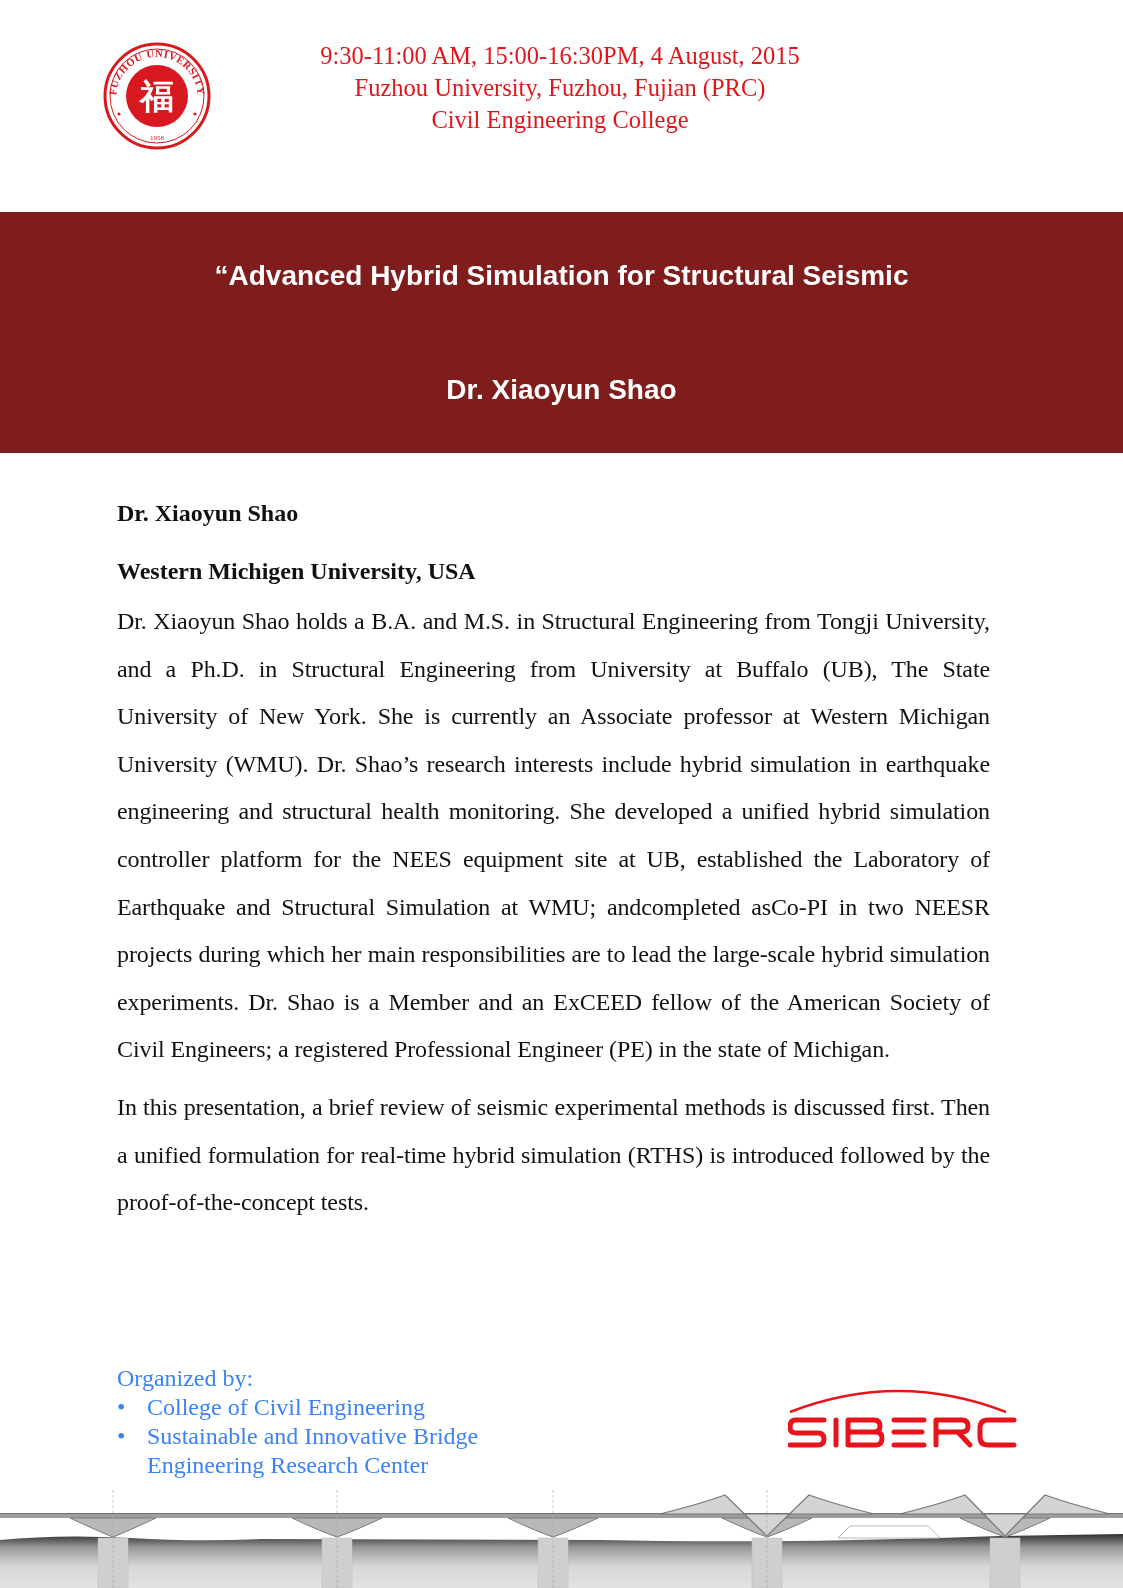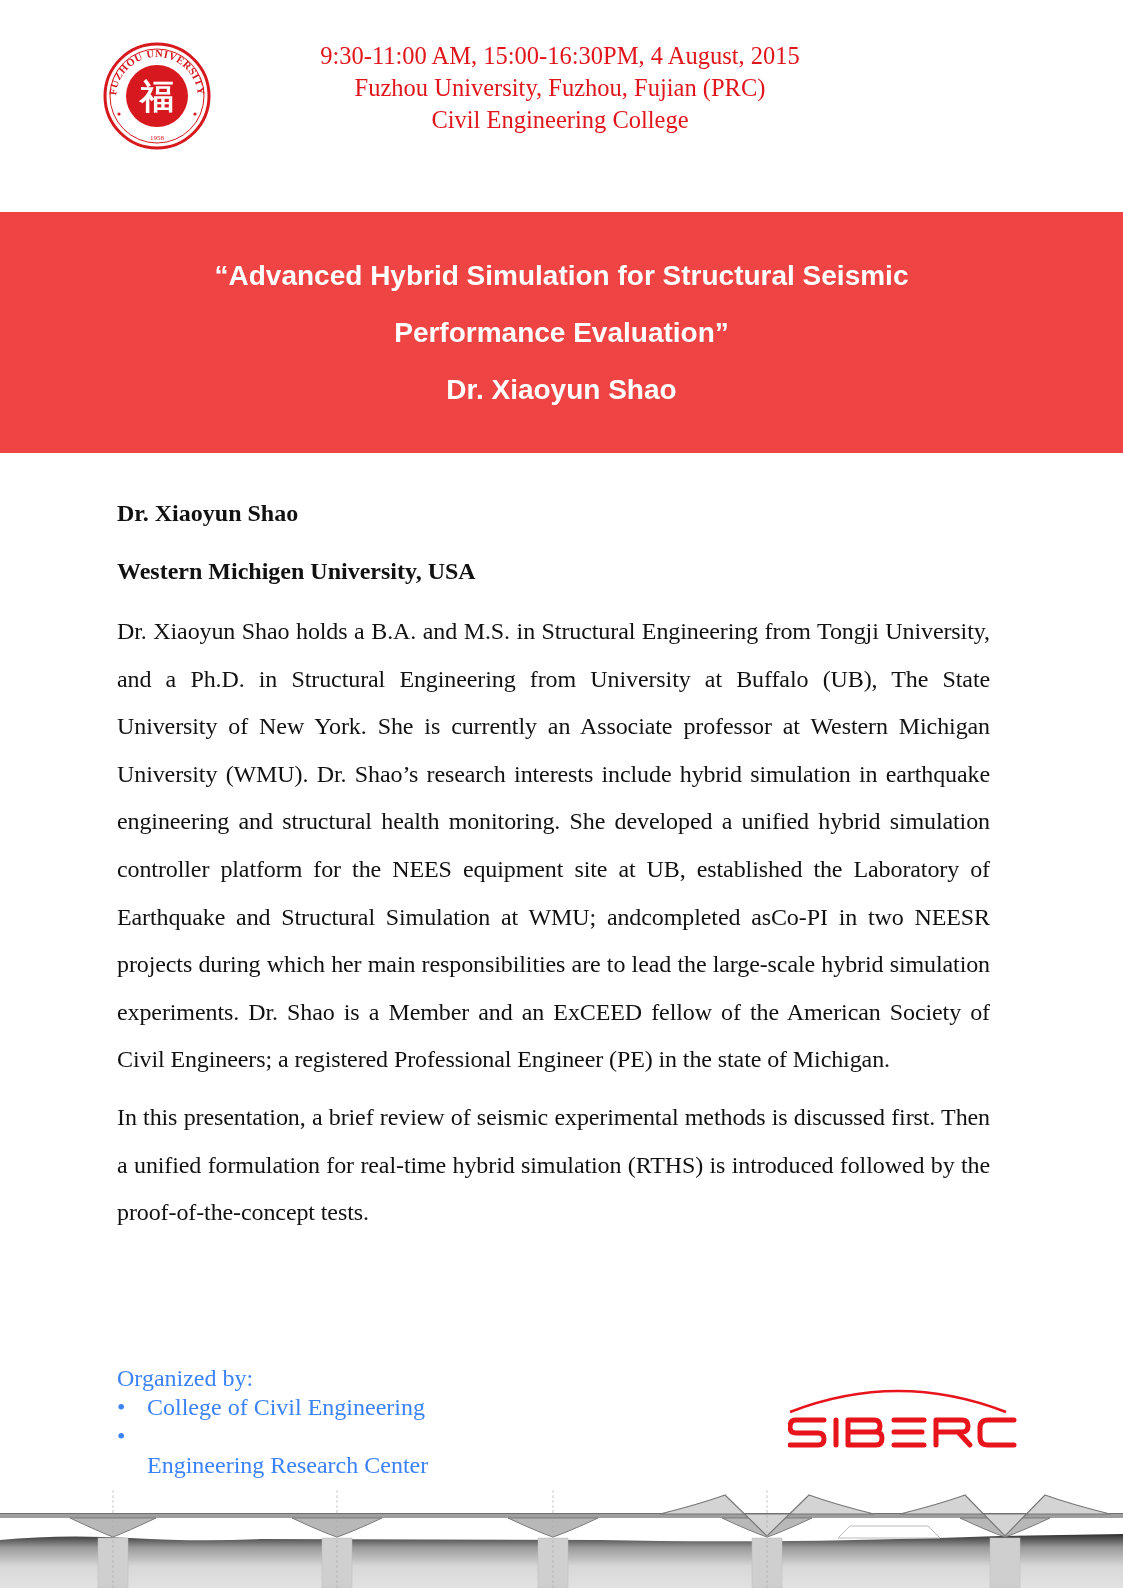--- a/index.html
+++ b/index.html
@@ -2,29 +2,29 @@
 <html><head>
 <meta charset="utf-8">
 <style>
   html, body { margin: 0; padding: 0; background: #ffffff; }
   body { width: 1123px; height: 1588px; position: relative; overflow: hidden; font-family: "Liberation Serif", "DejaVu Serif", serif; }
 
   .logo { position: absolute; left: 103px; top: 42px; width: 108px; height: 108px; }
   .header-info { position: absolute; left: 270px; top: 40px; width: 580px; text-align: center; color: #e0161c; font-family: "Liberation Serif", serif; font-size: 24.5px; line-height: 32px; }
   .header-info div { white-space: nowrap; }
 
-  .banner { position: absolute; left: 0; top: 212px; width: 1123px; height: 241px; background: #ef4444; text-align: center; color: #ffffff; font-family: "Liberation Sans", "DejaVu Sans", sans-serif; font-weight: bold; font-size: 28px; }
+  .banner { position: absolute; left: 0; top: 212px; width: 1123px; height: 241px; background: #7f1d1d; text-align: center; color: #ffffff; font-family: "Liberation Sans", "DejaVu Sans", sans-serif; font-weight: bold; font-size: 28px; }
   .banner .t1 { position: absolute; left: 0; right: 0; top: 48px; }
   .banner .t2 { position: absolute; left: 0; right: 0; top: 105px; }
   .banner .t3 { position: absolute; left: 0; right: 0; top: 162px; }
 
   .content { position: absolute; left: 117px; top: 498px; width: 889px; color: #111111; font-family: "Liberation Serif", serif; }
   .speaker-name, .speaker-affil { font-weight: bold; font-size: 24px; line-height: 30px; }
   .speaker-name { margin-bottom: 28px; }
-  .speaker-affil { margin-bottom: 22px; }
+  .speaker-affil { margin-bottom: 12px; }
   .para { font-size: 24px; line-height: 47.6px; text-align: justify; text-align-last: left; margin: 0 16px 10px 0; letter-spacing: -0.1px; }
 
   .organized { position: absolute; left: 117px; top: 1364px; color: #3b82f6; font-size: 24px; line-height: 29px; font-family: "Liberation Serif", serif; }
   .organized ul { list-style: none; margin: 0; padding: 0; }
   .organized li { position: relative; padding-left: 30px; }
   .organized li .bullet { position: absolute; left: 0; top: 0; }
 
   .siberc { position: absolute; left: 788px; top: 1384px; width: 230px; height: 80px; }
   .bridge { position: absolute; left: 0; top: 1490px; width: 1123px; height: 98px; }
 </style>
@@ -48,41 +48,40 @@
 </svg>
 
 <div class="header-info">
   <div>9:30-11:00 AM, 15:00-16:30PM, 4 August, 2015</div>
   <div>Fuzhou University, Fuzhou, Fujian (PRC)</div>
   <div>Civil  Engineering  College</div>
 </div>
 
 <div class="banner">
   <div class="t1">“Advanced Hybrid Simulation for Structural Seismic</div>
-  <div class="t2">Performance Evaluation”</div>
   <div class="t3">Dr. Xiaoyun Shao</div>
 </div>
 
 <div class="content">
   <div class="speaker-name">Dr. Xiaoyun Shao</div>
   <div class="speaker-affil">Western Michigen University, USA</div>
   <p class="para">Dr. Xiaoyun Shao holds a B.A. and M.S. in Structural Engineering from Tongji University, and a Ph.D. in Structural Engineering from University at Buffalo (UB), The State University of New York. She is currently an Associate professor at Western Michigan University (WMU). Dr. Shao’s research interests include hybrid simulation in earthquake engineering and structural health monitoring. She developed a unified hybrid simulation controller platform for the NEES equipment site at UB, established the Laboratory of Earthquake and Structural Simulation at WMU; andcompleted asCo-PI in two NEESR projects during which her main responsibilities are to lead the large-scale hybrid simulation experiments. Dr. Shao is a Member and an ExCEED fellow of the American Society of Civil Engineers; a registered Professional Engineer (PE) in the state of Michigan.</p>
   <p class="para">In this presentation, a brief review of seismic experimental methods is discussed first. Then a unified formulation for real-time hybrid simulation (RTHS) is introduced followed by the proof-of-the-concept tests.</p>
 </div>
 
 <div class="organized">
   <div>Organized by:</div>
   <ul>
     <li>
       <span class="bullet">•</span>
       <span>College of Civil Engineering</span>
     </li>
     <li>
       <span class="bullet">•</span>
-      <br>
+      <span>Sustainable and Innovative Bridge</span><br>
       <span>Engineering Research Center</span>
     </li>
   </ul>
 </div>
 
 <svg class="siberc" viewBox="0 0 230 80">
   <path d="M 2 28 Q 110 -14 218 28" fill="none" stroke="#e8141c" stroke-width="2.5"></path>
   <g fill="none" stroke="#e8141c" stroke-width="5" stroke-linejoin="round" stroke-linecap="round">
 
     <path d="M 36 36 L 8 36 Q 2 36 2 43 Q 2 49 8 49 L 30 49 Q 36 49 36 55 Q 36 61 30 61 L 2 61"></path>

